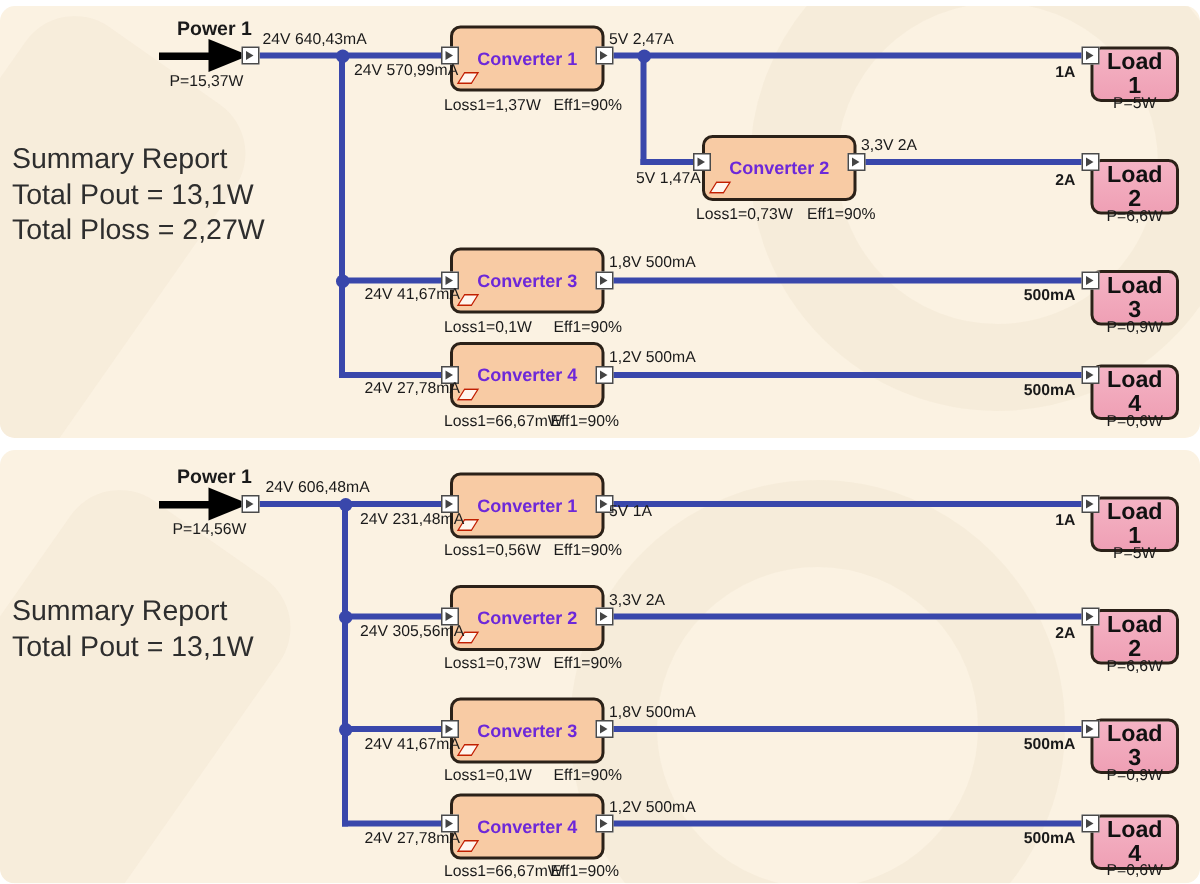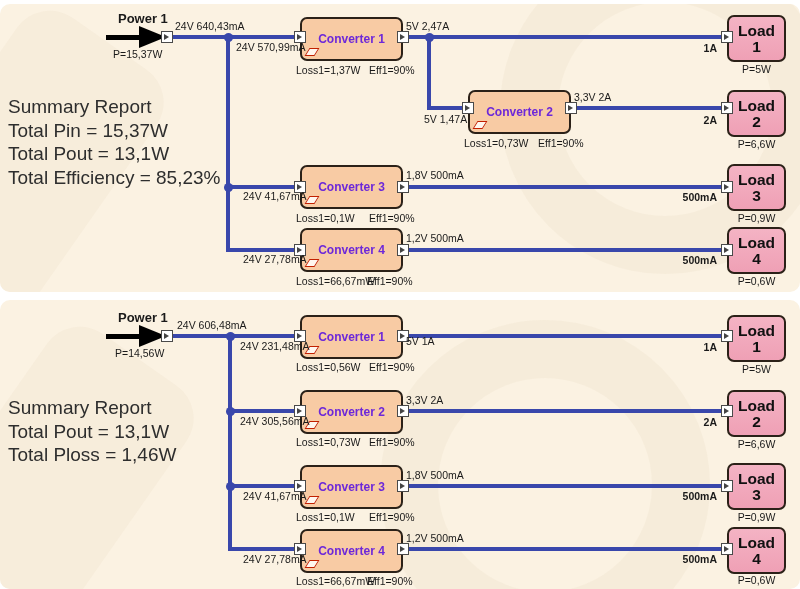--- a/index.html
+++ b/index.html
@@ -11,21 +11,21 @@
   .b{font-weight:bold;}
   .ra{text-align:right;width:58px;font-weight:bold;}
   .wh{position:absolute;height:4px;background:#3947ab;z-index:2;}
   .wv{position:absolute;width:4px;background:#3947ab;z-index:2;}
   .dot{position:absolute;width:9px;height:9px;border-radius:50%;background:#3947ab;z-index:3;}
   .conn{position:absolute;width:12px;height:12px;background:#ffffff;border:1.5px solid #4a4a4a;box-sizing:border-box;z-index:5;}
   .conn::after{content:"";position:absolute;left:1.5px;top:1.5px;width:0;height:0;border-left:5px solid #444;border-top:3px solid transparent;border-bottom:3px solid transparent;}
   .cbox{position:absolute;width:103px;height:44px;background:#f8cba4;border:2.2px solid #2b2118;border-radius:7px;box-sizing:border-box;display:flex;align-items:center;justify-content:center;z-index:4;}
   .ctitle{font-weight:bold;font-size:12px;color:#6d28d9;white-space:nowrap;}
   .loop{position:absolute;left:5px;bottom:3px;width:8px;height:6px;border:1.7px solid #c22000;background:#fff6ef;transform:skewX(-32deg);}
-  .lbox{position:absolute;width:59px;height:47px;background:linear-gradient(#f4b3c4,#efa0b5);border:2.2px solid #2b2118;border-radius:7px;box-sizing:border-box;display:flex;flex-direction:column;align-items:center;justify-content:center;z-index:4;font-weight:bold;font-size:15.5px;line-height:16px;color:#111;}
+  .lbox{position:absolute;width:59px;height:37px;background:linear-gradient(#f4b3c4,#efa0b5);border:2.2px solid #2b2118;border-radius:7px;box-sizing:border-box;display:flex;flex-direction:column;align-items:center;justify-content:center;z-index:4;font-weight:bold;font-size:15.5px;line-height:16px;color:#111;margin-top:16px;}
   .summary{position:absolute;font-size:19px;line-height:23.5px;color:#2e2e2e;z-index:6;white-space:nowrap;}
   .parrow{position:absolute;width:60px;height:22px;z-index:3;}
   .parrow::before{content:"";position:absolute;left:0;top:8.5px;width:34px;height:5px;background:#000;}
   .parrow::after{content:"";position:absolute;left:33px;top:0;width:0;height:0;border-left:27px solid #000;border-top:11px solid transparent;border-bottom:11px solid transparent;}
 </style>
 </head>
 <body>
 
 <div id="stage">
 
@@ -35,23 +35,22 @@
   </div>
 
   <span class="sm b" style="left:118px;top:11px;font-size:13px;">Power 1</span>
   <span class="parrow" style="left:106px;top:26px;"></span>
   <span class="conn" style="left:161px;top:31px;"></span>
   <span class="sm" style="left:175px;top:20px;">24V 640,43mA</span>
   <span class="sm" style="left:113px;top:48px;">P=15,37W</span>
 
   <div class="summary" style="left:8px;top:95px;">
     <div>Summary Report</div>
-    <div>Total Pin = 15,37W</div>
     <div>Total Pout = 13,1W</div>
-    <div>Total Efficiency = 85,23%</div>
+    <div>Total Ploss = 2,27W</div>
   </div>
 
   <div class="wh" style="left:173px;top:35px;width:130px;"></div>
   <div class="wv" style="left:226px;top:35px;height:217px;"></div>
   <div class="wh" style="left:400px;top:35px;width:325px;"></div>
   <div class="wv" style="left:427px;top:35px;height:75px;"></div>
   <div class="wh" style="left:427px;top:106px;width:41px;"></div>
   <div class="wh" style="left:569px;top:106px;width:156px;"></div>
   <div class="wh" style="left:226px;top:185px;width:76px;"></div>
   <div class="wh" style="left:400px;top:185px;width:325px;"></div>
@@ -144,21 +143,20 @@
 
   <span class="sm b" style="left:118px;top:310px;font-size:13px;">Power 1</span>
   <span class="parrow" style="left:106px;top:325px;"></span>
   <span class="conn" style="left:161px;top:330px;"></span>
   <span class="sm" style="left:177px;top:319px;">24V 606,48mA</span>
   <span class="sm" style="left:115px;top:347px;">P=14,56W</span>
 
   <div class="summary" style="left:8px;top:396px;">
     <div>Summary Report</div>
     <div>Total Pout = 13,1W</div>
-    <div>Total Ploss = 1,46W</div>
   </div>
 
   <div class="wh" style="left:173px;top:334px;width:130px;"></div>
   <div class="wv" style="left:228px;top:334px;height:217px;"></div>
   <div class="wh" style="left:400px;top:334px;width:325px;"></div>
   <div class="wh" style="left:228px;top:409px;width:74px;"></div>
   <div class="wh" style="left:400px;top:409px;width:325px;"></div>
   <div class="wh" style="left:228px;top:484px;width:74px;"></div>
   <div class="wh" style="left:400px;top:484px;width:325px;"></div>
   <div class="wh" style="left:228px;top:547px;width:74px;"></div>

